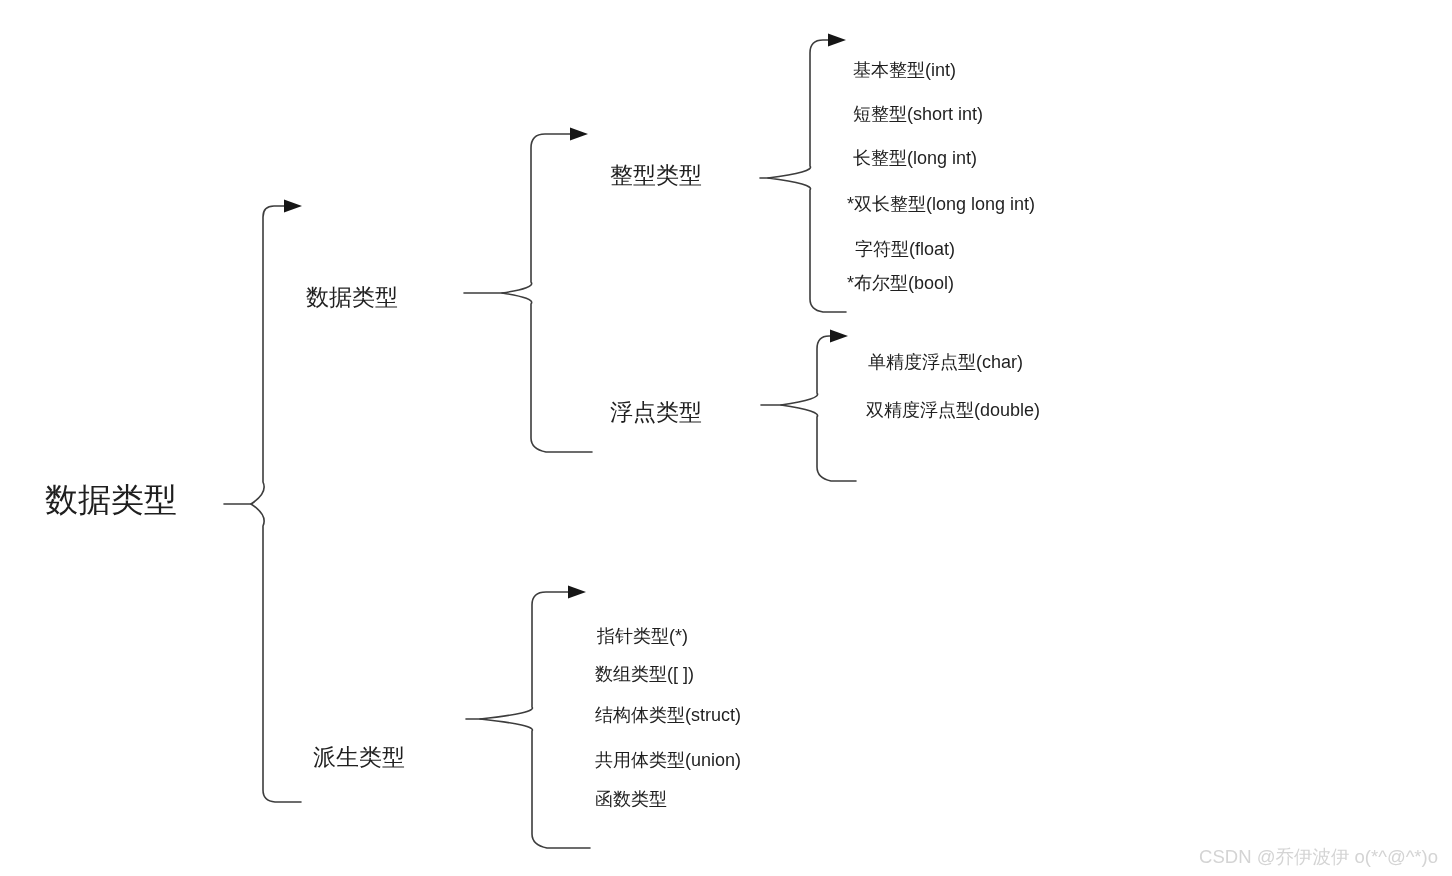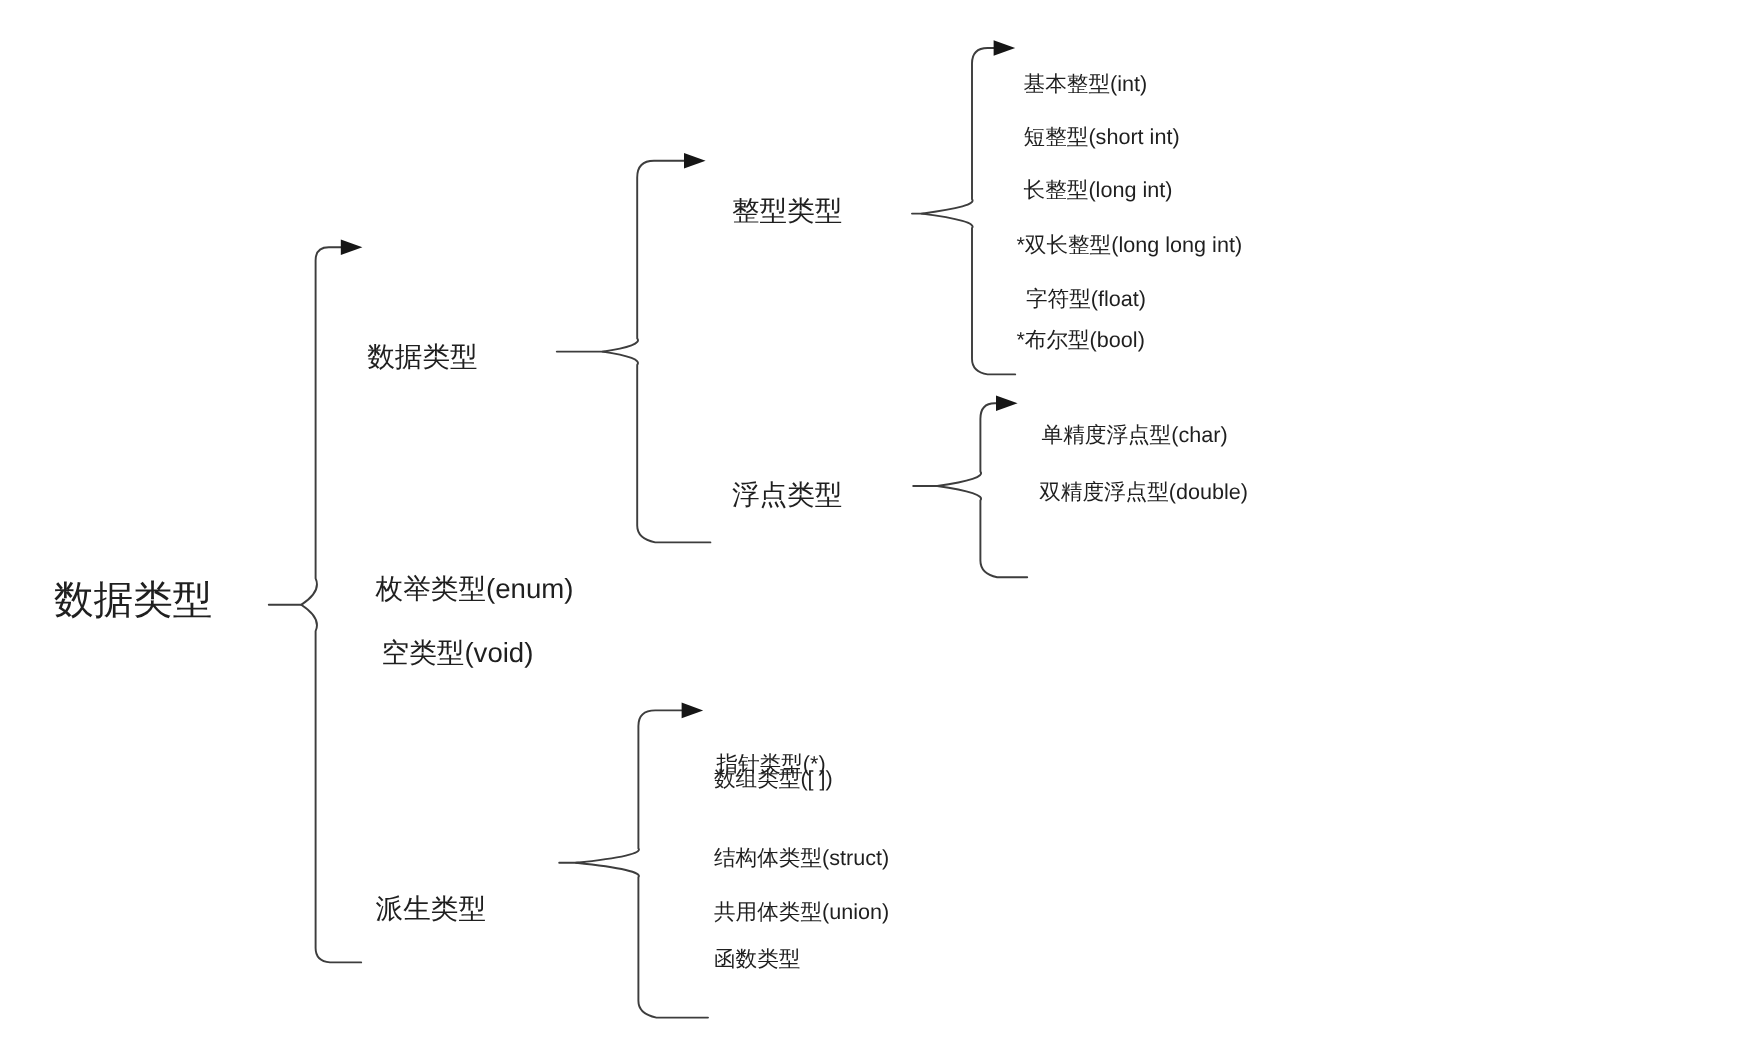--- a/index.html
+++ b/index.html
@@ -73,33 +73,32 @@
          L 532 707 Q 537 713 480 719 Q 537 725 532 731
          L 532 834 Q 532 845 547 848 L 590 848"></path>
     <polygon points="586,592 568,585.5 568,598.5"></polygon>
     <path d="M 466 719 L 482 719"></path>
   </svg>
 
   <div class="node lvl-root" style="left:45px;top:500px">数据类型</div>
   <div class="node lvl-head" style="left:306px;top:298px">数据类型</div>
   <div class="node lvl-head" style="left:610px;top:176px">整型类型</div>
   <div class="node lvl-head" style="left:610px;top:413px">浮点类型</div>
-  <div class="node lvl-head" style="left:313px;top:491px">枚举类型(enum)</div>
-  <div class="node lvl-head" style="left:318px;top:544px">空类型(void)</div>
   <div class="node lvl-head" style="left:313px;top:758px">派生类型</div>
 
   <div class="node lvl-leaf" style="left:853px;top:71px">基本整型(int)</div>
   <div class="node lvl-leaf" style="left:853px;top:115px">短整型(short int)</div>
   <div class="node lvl-leaf" style="left:853px;top:159px">长整型(long int)</div>
   <div class="node lvl-leaf" style="left:847px;top:205px">*双长整型(long long int)</div>
   <div class="node lvl-leaf" style="left:855px;top:250px">字符型(float)</div>
   <div class="node lvl-leaf" style="left:847px;top:284px">*布尔型(bool)</div>
 
   <div class="node lvl-leaf" style="left:868px;top:363px">单精度浮点型(char)</div>
   <div class="node lvl-leaf" style="left:866px;top:411px">双精度浮点型(double)</div>
 
   <div class="node lvl-leaf" style="left:597px;top:637px">指针类型(*)</div>
-  <div class="node lvl-leaf" style="left:595px;top:650px">数组类型([ ])</div>
+  <div class="node lvl-leaf" style="left:595px;top:675px">数组类型([ ])</div>
   <div class="node lvl-leaf" style="left:595px;top:716px">结构体类型(struct)</div>
   <div class="node lvl-leaf" style="left:595px;top:761px">共用体类型(union)</div>
   <div class="node lvl-leaf" style="left:595px;top:800px">函数类型</div>
 
+  <div class="watermark">CSDN @乔伊波伊 o(*^@^*)o</div>
 </div>
 
 </body></html>

